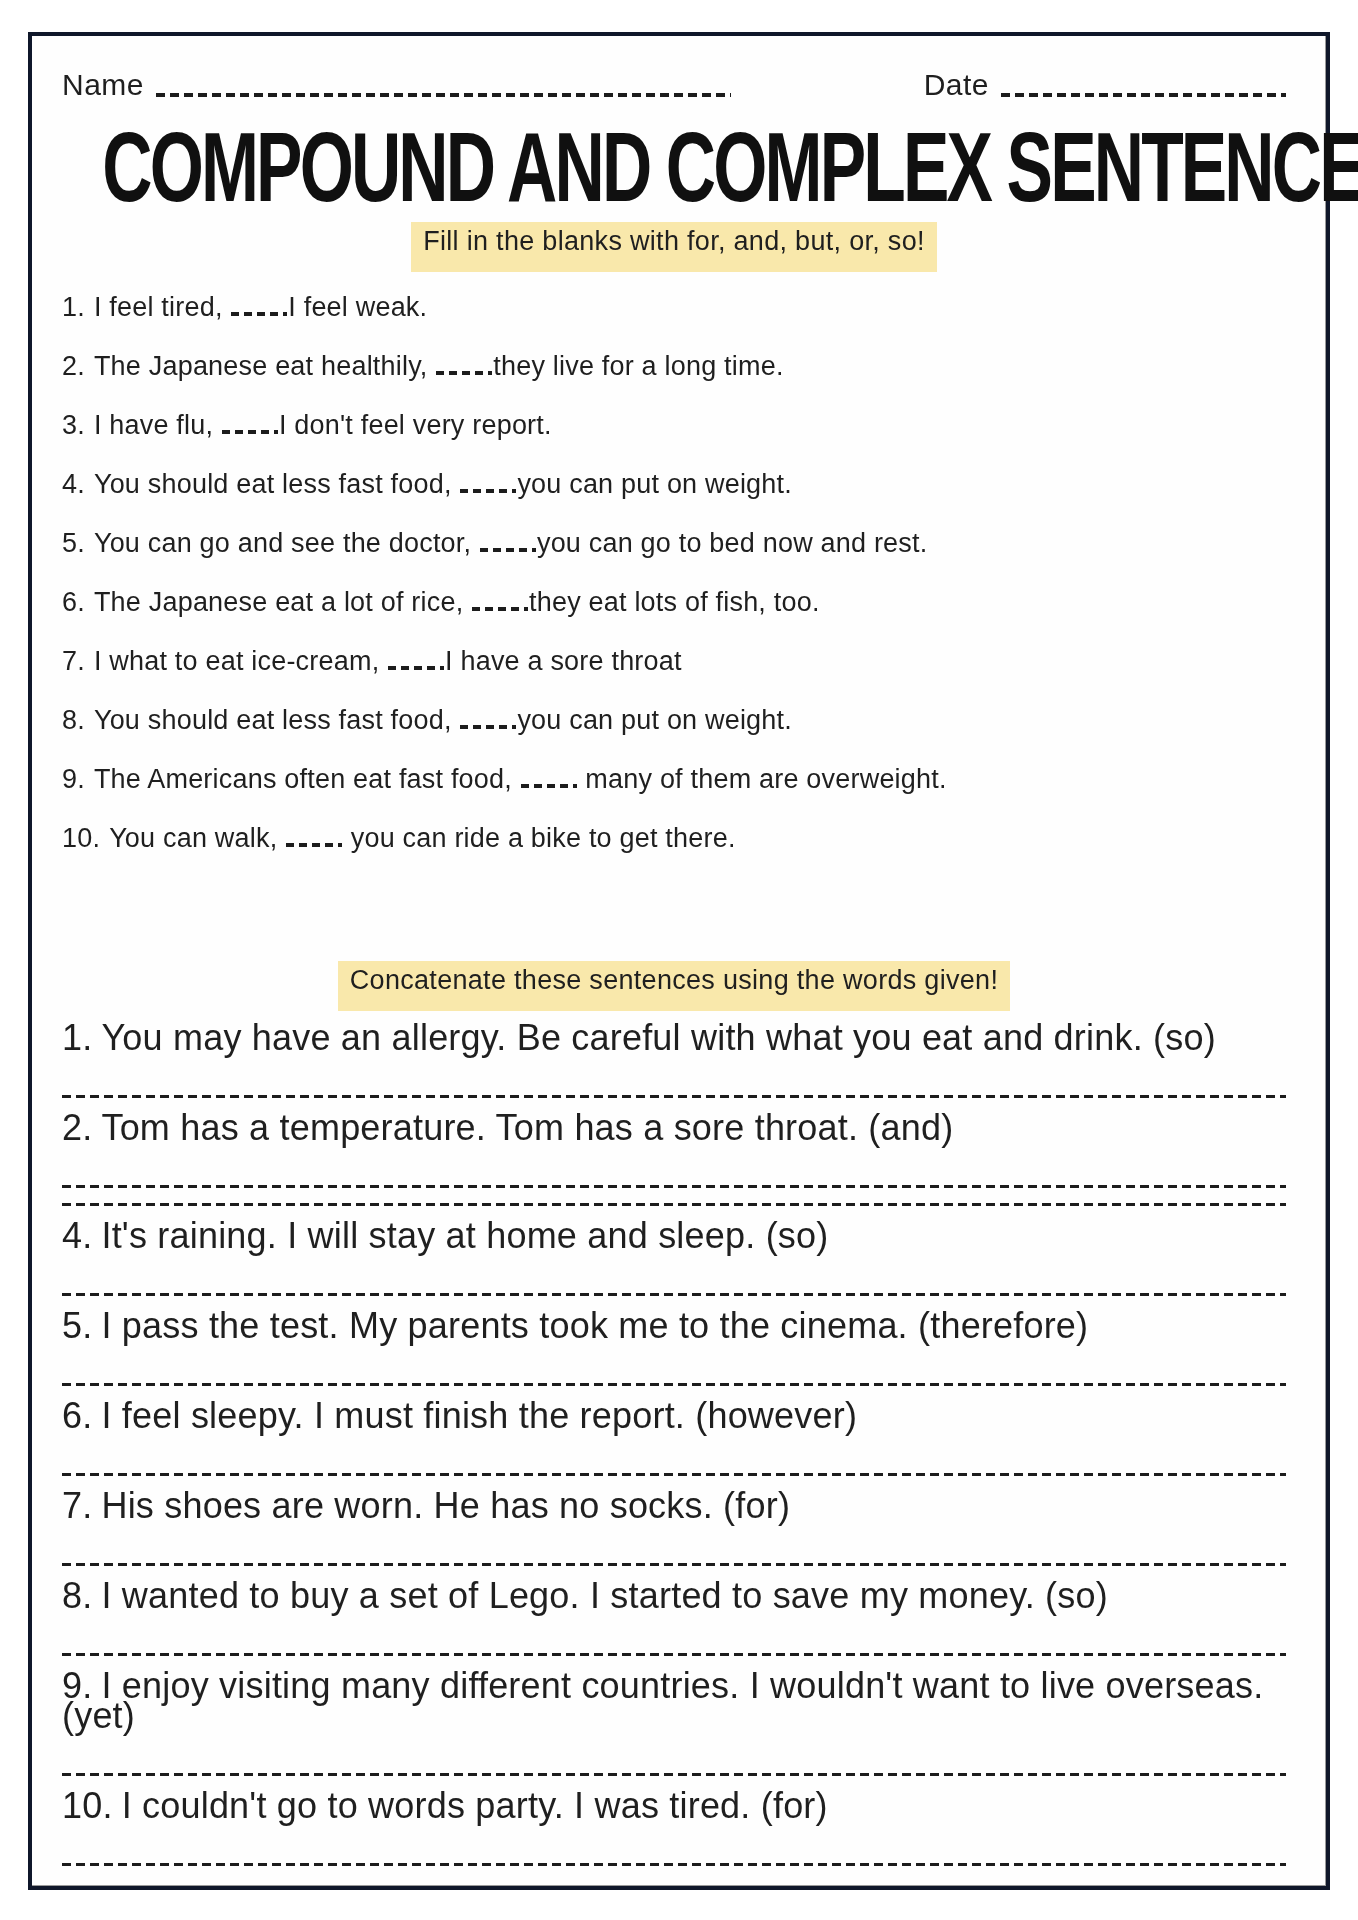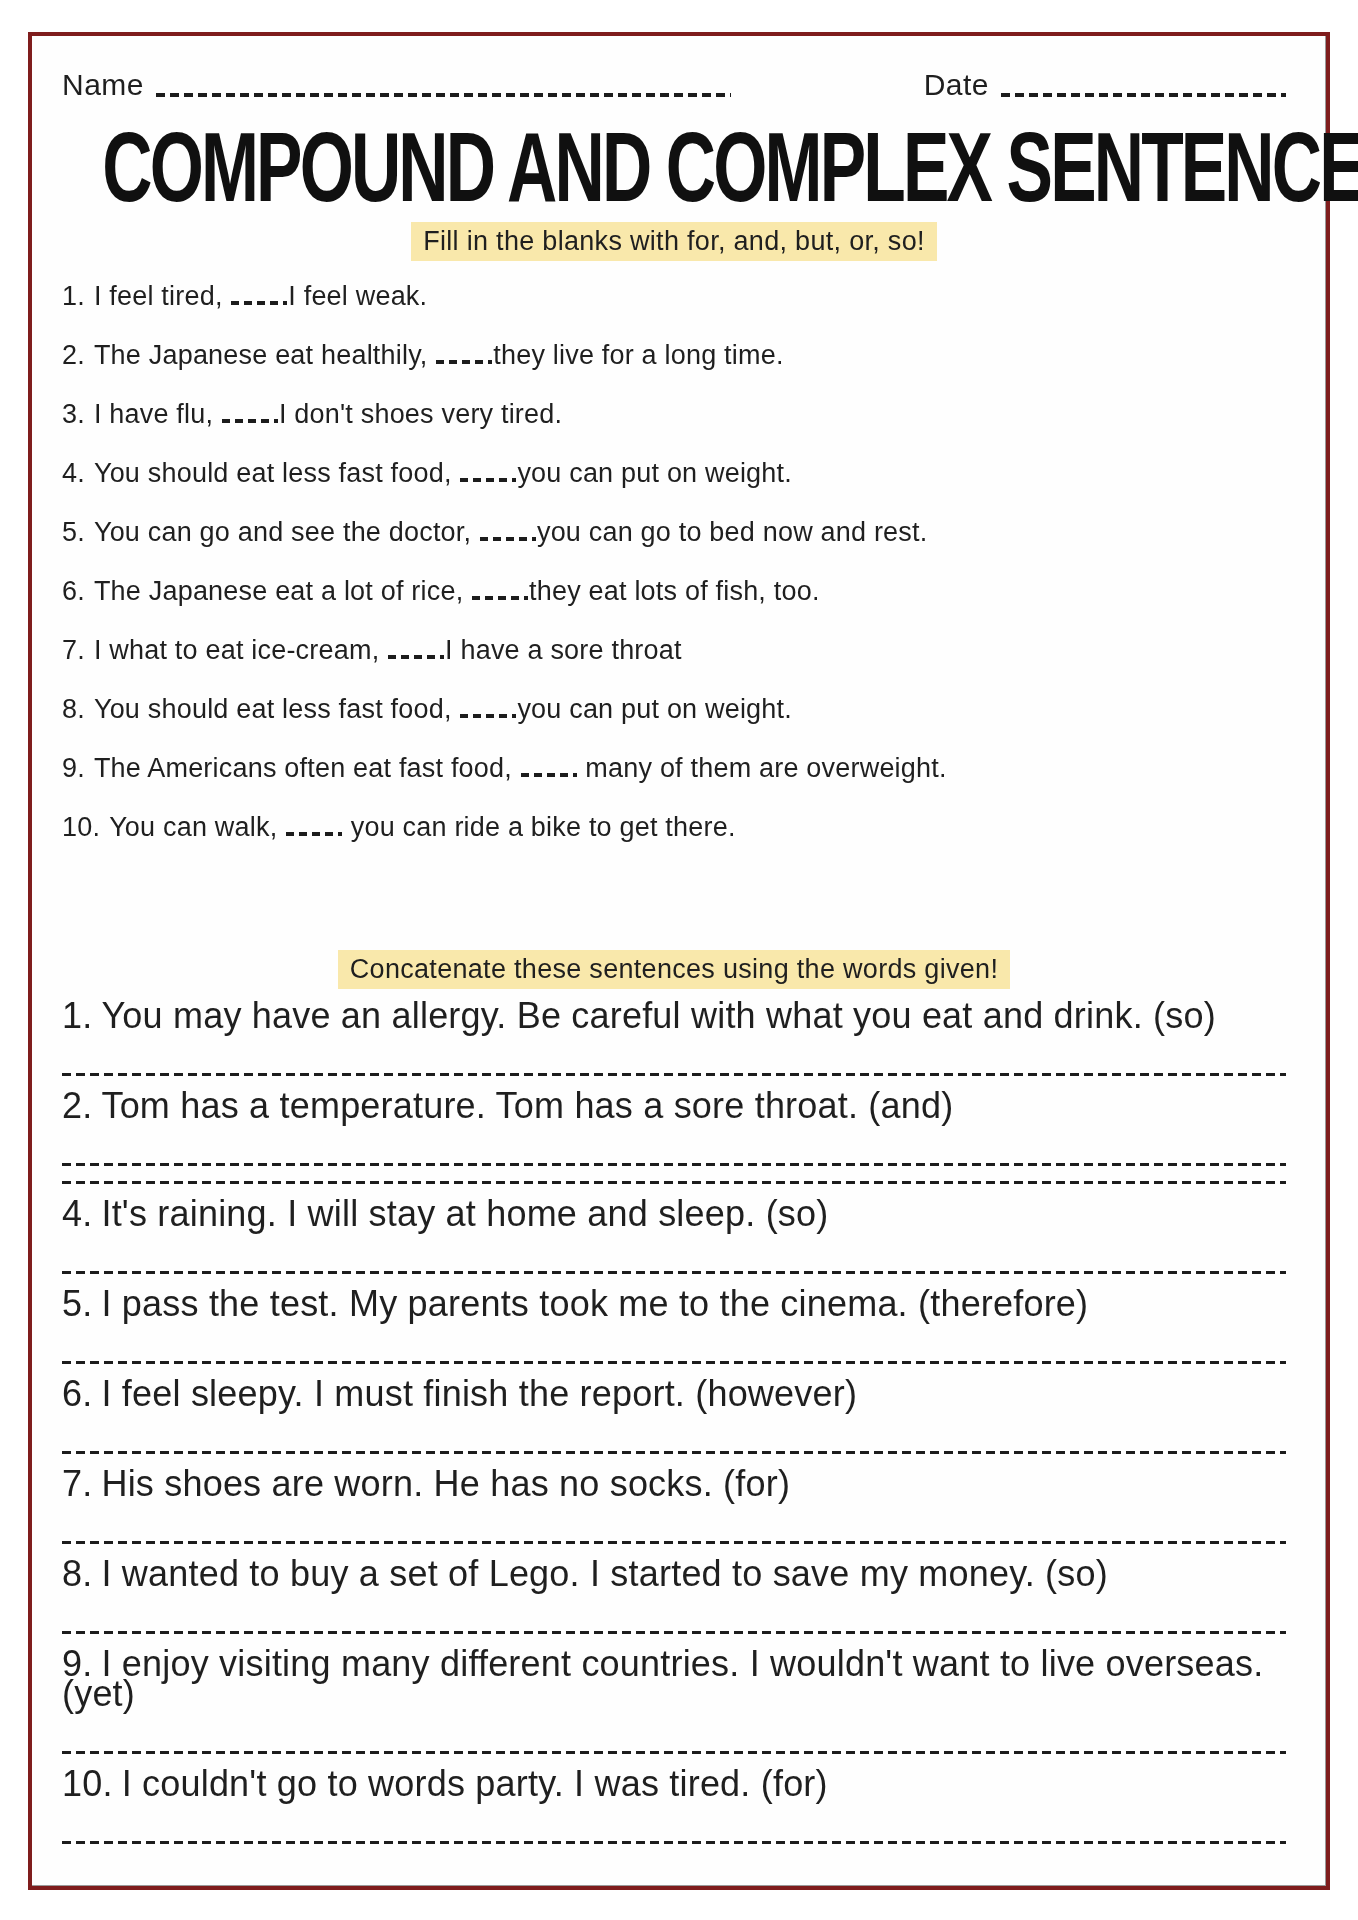--- a/index.html
+++ b/index.html
@@ -5,21 +5,21 @@
   * { margin:0; padding:0; box-sizing:border-box; }
   html,body { width:1358px; height:1920px; background:#ffffff; }
   body {
     font-family:"Liberation Sans", sans-serif;
     color:#1f1f1f;
     position:relative;
   }
   .frame {
     position:absolute; left:28px; top:32px;
     width:1302px; height:1858px;
-    border:4px solid #7f1d1d;
+    border:4px solid #0f172a;
     background:#fefefe;
     padding:18px 40px 0 30px;
     box-shadow: inset -1px -1px 0 #9a9a9a;
   }
   
   .meta-row { display:flex; align-items:flex-end; margin-top:8px; height:40px; }
   .meta-label { font-size:30px; letter-spacing:0.5px; line-height:34px; }
   .dash-line {
     height:4px;
     background:repeating-linear-gradient(90deg,#1c1c1c 0 9px, transparent 9px 14px);
@@ -38,21 +38,21 @@
     transform-origin:center top;
   }
   
   .instr-wrap { text-align:center; }
   .instr1-wrap { margin-top:14px; }
   .instr2-wrap { margin-top:108px; }
   .instr {
     display:inline-block;
     background:#F9E8AB;
     font-size:27px; line-height:30px;
-    padding:4px 12px 5px;
+    padding:4px 12px 16px;
     letter-spacing:0.3px;
   }
   
   .s1-list { margin-top:20px; }
   .s1-item { font-size:27px; line-height:30px; margin-bottom:29px; letter-spacing:0.2px; }
   .s1-item:last-child { margin-bottom:0; }
   .s1-item span, .s2-text span { white-space:pre-wrap; }
   .num { margin-right:9px; }
   .blank {
     display:inline-block; width:56px; height:4px;
@@ -84,21 +84,21 @@
     <span class="title-text">COMPOUND AND COMPLEX SENTENCE</span>
   </div>
 
   <div class="instr-wrap instr1-wrap">
     <span class="instr">Fill in the blanks with for, and, but, or, so!</span>
   </div>
 
   <div class="s1-list">
     <p class="s1-item"><span class="num">1.</span><span>I feel tired, </span><span class="blank"></span><span>I feel weak.</span></p>
     <p class="s1-item"><span class="num">2.</span><span>The Japanese eat healthily, </span><span class="blank"></span><span>they live for a long time.</span></p>
-    <p class="s1-item"><span class="num">3.</span><span>I have flu, </span><span class="blank"></span><span>I don't shoes very tired.</span></p>
+    <p class="s1-item"><span class="num">3.</span><span>I have flu, </span><span class="blank"></span><span>I don't feel very report.</span></p>
     <p class="s1-item"><span class="num">4.</span><span>You should eat less fast food, </span><span class="blank"></span><span>you can put on weight.</span></p>
     <p class="s1-item"><span class="num">5.</span><span>You can go and see the doctor, </span><span class="blank"></span><span>you can go to bed now and rest.</span></p>
     <p class="s1-item"><span class="num">6.</span><span>The Japanese eat a lot of rice, </span><span class="blank"></span><span>they eat lots of fish, too.</span></p>
     <p class="s1-item"><span class="num">7.</span><span>I what to eat ice-cream, </span><span class="blank"></span><span>I have a sore throat</span></p>
     <p class="s1-item"><span class="num">8.</span><span>You should eat less fast food, </span><span class="blank"></span><span>you can put on weight.</span></p>
     <p class="s1-item"><span class="num">9.</span><span>The Americans often eat fast food, </span><span class="blank"></span><span> many of them are overweight.</span></p>
     <p class="s1-item"><span class="num">10.</span><span>You can walk, </span><span class="blank"></span><span> you can ride a bike to get there.</span></p>
   </div>
 
   <div class="instr-wrap instr2-wrap">

